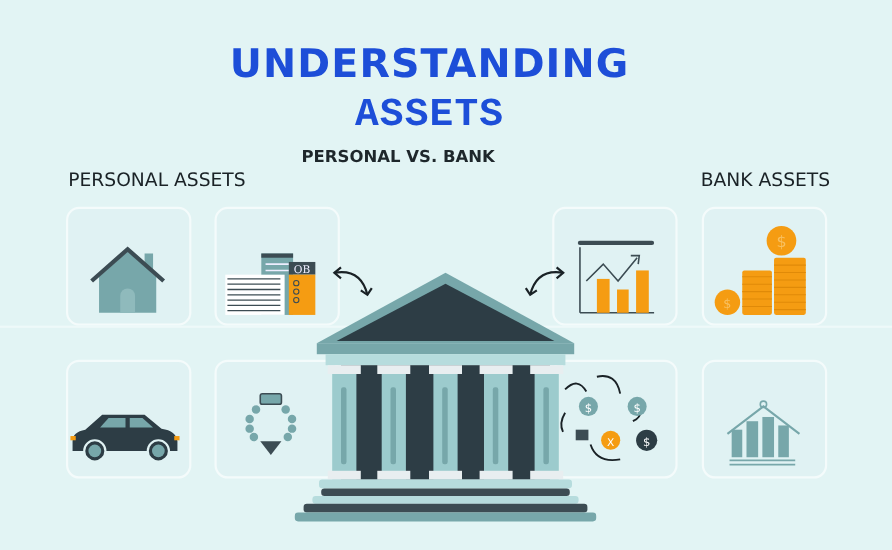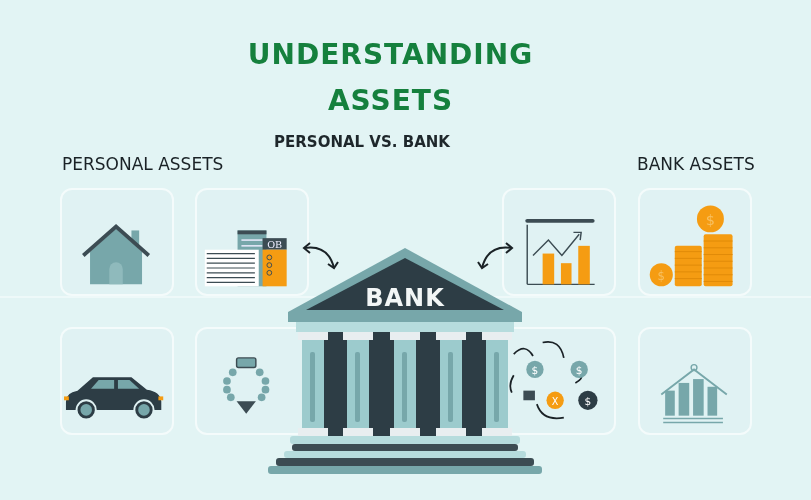--- a/index.html
+++ b/index.html
@@ -1,20 +1,20 @@
 <!DOCTYPE html>
 <html><head>
 <meta charset="utf-8">
 <style>
   * { box-sizing: border-box; margin: 0; padding: 0; }
   html, body { width: 811px; height: 500px; overflow: hidden; }
   body { background: #e2f4f4; font-family: "DejaVu Sans", sans-serif; position: relative; color: #141c1f; }
-  .title { position: absolute; left: 0; width: 781px; text-align: center; font-weight: bold; font-size: 28px; letter-spacing: 1px; color: #15803d; }
+  .title { position: absolute; left: 0; width: 781px; text-align: center; font-weight: bold; font-size: 36px; letter-spacing: 1px; color: #1d4ed8; }
   .t1 { top: 38px; }
-  .t2 { top: 84px; }
+  .t2 { top: 84px; font-family: Liberation Mono, monospace; }
   .subtitle { position: absolute; top: 133px; left: 0; width: 724px; text-align: center; font-size: 15px; font-weight: bold; color: #1e272b; }
   .section-label { position: absolute; top: 154px; font-size: 17px; color: #1a2226; }
   .card { position: absolute; width: 114px; height: 108px; border: 2px solid #f4fbfb; border-radius: 12px; background: #e0f2f3; }
   .card svg { position: absolute; left: 0; top: 0; width: 100%; height: 100%; }
   .bank { position: absolute; left: 240px; top: 240px; width: 330px; height: 240px; }
   .bank svg { width: 100%; height: 100%; }
   .bank-label { position: absolute; left: 0; width: 330px; top: 44px; text-align: center; color: #f2f6f6; font-size: 24px; font-weight: bold; letter-spacing: 1px; }
   .arrow { position: absolute; }
   .hline { position: absolute; left: 0; width: 811px; height: 2px; background: #eef9f9; }
 </style>
@@ -216,14 +216,13 @@
       <rect x="162" y="112" width="5" height="70" rx="2"></rect>
         <rect x="208" y="112" width="5" height="70" rx="2"></rect>
       <rect x="254" y="112" width="5" height="70" rx="2"></rect>
     </g>
     <rect x="50" y="196" width="230" height="8" rx="3" fill="#b6dcdd"></rect>
     <rect x="52" y="204" width="226" height="7" rx="3" fill="#3c4c53"></rect>
     <rect x="44" y="211" width="242" height="7" rx="3" fill="#b6dcdd"></rect>
     <rect x="36" y="218" width="258" height="8" rx="3" fill="#3c4c53"></rect>
     <rect x="28" y="226" width="274" height="8" rx="3" fill="#77a7aa"></rect>
   </svg>
-  <div class="bank-label">BANK</div>
 </div>
 
 </body></html>

